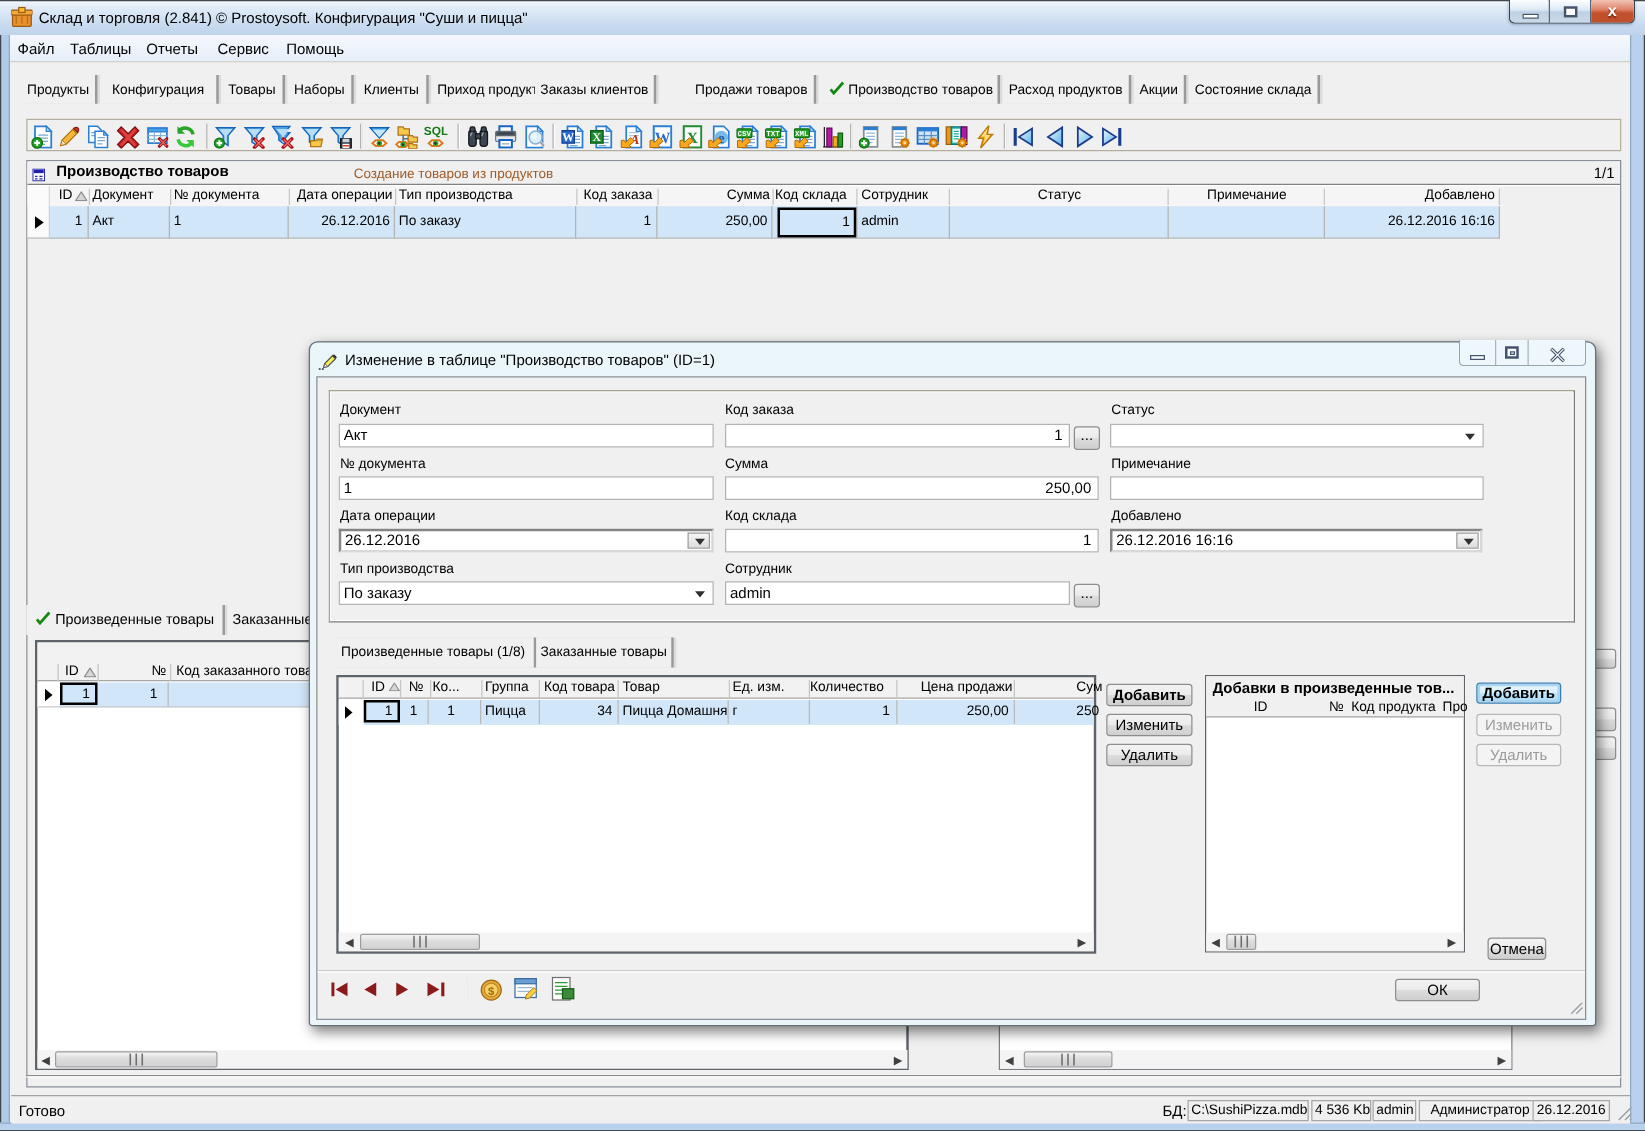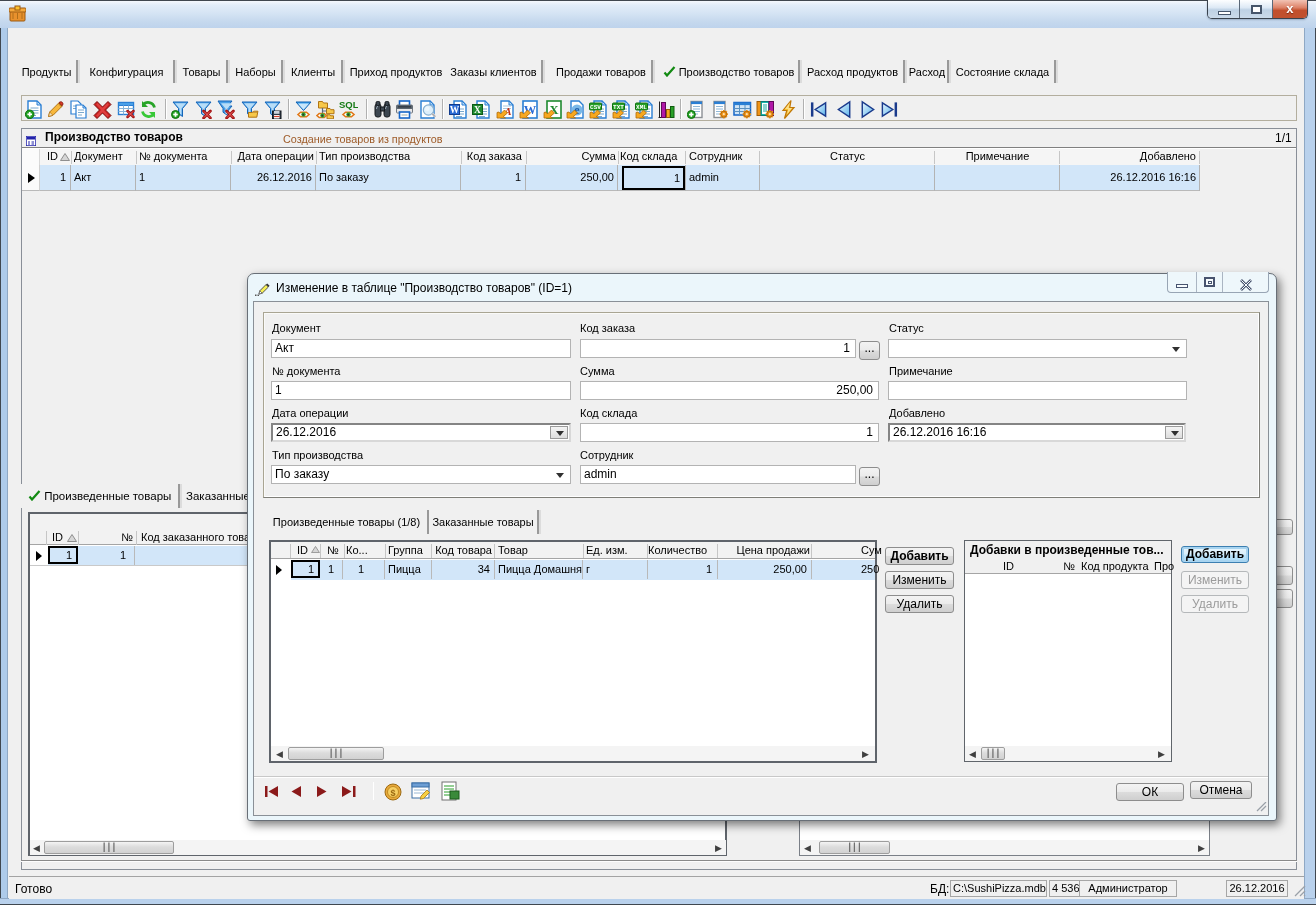--- a/index.html
+++ b/index.html
@@ -53,46 +53,54 @@
   <div class="abs" style="left:9px;top:5px;width:17px;height:17px">
     <svg width="17" height="17" viewBox="0 0 17 17">
         <rect x="1" y="5" width="15" height="11" rx="1" fill="#e8912d" stroke="#9c5a12"></rect>
         <rect x="0" y="3" width="17" height="4" rx="1" fill="#f6a93b" stroke="#9c5a12"></rect>
         <rect x="6" y="1" width="5" height="4" fill="#fbc02d" stroke="#9c5a12"></rect>
         <line x1="4" y1="8" x2="4" y2="14" stroke="#b06f1a"></line>
         <line x1="8.5" y1="8" x2="8.5" y2="14" stroke="#b06f1a"></line>
         <line x1="13" y1="8" x2="13" y2="14" stroke="#b06f1a"></line>
       </svg>
   </div>
+  <div class="abs" style="left:31px;top:7px;font-size:12px;color:#000">Склад и торговля (2.841) © Prostoysoft. Конфигурация "Суши и пицца"</div>
 
   <div class="abs" style="left:1207px;top:0;width:101px;height:19px;border:1px solid #39424d;border-top:none;border-radius:0 0 5px 5px;overflow:hidden;display:flex;box-shadow:0 1px 2px rgba(60,80,110,.35)">
     <div style="width:33px;height:19px;background:linear-gradient(180deg,#fdfeff,#dde9f5 40%,#bed1e4 52%,#ccdbea);border-right:1px solid #5a6878;position:relative">
         <div style="position:absolute;left:10px;top:11px;width:13px;height:4px;background:#fff;border:1px solid #46556a"></div>
       </div>
     <div style="width:33px;height:19px;background:linear-gradient(180deg,#fdfeff,#dde9f5 40%,#bed1e4 52%,#ccdbea);border-right:1px solid #5a6878;position:relative">
         <div style="position:absolute;left:11px;top:5px;width:11px;height:9px;background:#fff;border:2px solid #46556a"></div>
       </div>
     <div style="width:35px;height:19px;background:linear-gradient(180deg,#f2c3b4,#dd8268 40%,#c24f2c 55%,#c0512e);position:relative;color:#fff;font-weight:bold;text-align:center;font-size:13px"><span style="position:relative;top:1px;text-shadow:0 1px 1px #7c2912">x</span></div>
   </div>
 
+  <div class="abs" id="menubar">
+    <span style="left:6px">Файл</span>
+      <span style="left:48px">Таблицы</span>
+      <span style="left:109px">Отчеты</span>
+      <span style="left:166px">Сервис</span>
+      <span style="left:221px">Помощь</span>
+  </div>
 
   <div class="abs" style="left:8px;top:50px;width:1296px;height:45px;background:#f0f0f0"></div>
   <div class="tab" style="left:17px;width:61px">Продукты</div>
   <div class="tab" style="left:80px;width:95px">Конфигурация</div>
   <div class="tab" style="left:177px;width:51px">Товары</div>
   <div class="tab" style="left:230px;width:53px">Наборы</div>
   <div class="tab" style="left:285px;width:58px">Клиенты</div>
   <div class="tab" style="left:345px;width:104px">Приход продуктов</div>
-  <div class="tab" style="left:446px;width:97px">Заказы клиентов</div>
+  <div class="tab" style="left:428px;width:97px">Заказы клиентов</div>
   <div class="tab" style="left:551px;width:102px">Продажи товаров</div>
   <div class="tab" style="left:655px;width:145px;padding-left:4px"><svg width="13" height="11" viewBox="0 0 13 11" style="vertical-align:-1px">
         <path d="M1.5 6.5L4 9.5 11.5 1" fill="none" stroke="#128a12" stroke-width="2.2"></path>
       </svg>&nbsp;Производство товаров</div>
   <div class="tab" style="left:802px;width:103px">Расход продуктов</div>
-  <div class="tab" style="left:907px;width:42px">Расход</div>
+  <div class="tab" style="left:907px;width:42px">Акции</div>
   <div class="tab" style="left:951px;width:105px">Состояние склада</div>
 
   <div class="abs" id="toolbar"></div>
   <div id="icons">
       <svg class="ti" style="left:25px;top:100px;width:19px;height:19px" viewBox="0 0 19 19">
         <path d="M3 1h9l4 4v13H3z" fill="#fff" stroke="#2a7fd4" stroke-width="1.4"></path>
         <path d="M12 1l4 4h-4z" fill="#bcdcf5" stroke="#2a7fd4"></path>
         <g stroke="#7aa8cc">
           <line x1="5.5" y1="8" x2="13.5" y2="8"></line>
           <line x1="5.5" y1="10.5" x2="13.5" y2="10.5"></line>
@@ -583,21 +591,21 @@
     <div class="abs" style="left:21px;top:860px;width:1276px;height:1px;background:#8a8a8a"></div>
     <div class="abs" style="left:21px;top:861px;width:1276px;height:1px;background:#fdfdfd"></div>
   </div>
 
   <div class="abs" id="status">
     <span style="position:absolute;left:6px;top:5px">Готово</span>
     <span style="position:absolute;left:921px;top:5px">БД:</span>
     <div class="sbox" style="left:941px;width:97px">C:\SushiPizza.mdb</div>
     <div class="sbox" style="left:1040px;width:48px">4 536 Kb</div>
     <div class="sbox" style="left:1089px;width:35px">admin</div>
-    <div class="sbox" style="left:1070px;width:98px">Администратор</div>
+    <div class="sbox" style="left:1126px;width:98px">Администратор</div>
     <div class="sbox" style="left:1217px;width:62px">26.12.2016</div>
     <svg style="position:absolute;left:1284px;top:7px" width="13" height="13" viewBox="0 0 13 13">
       <g stroke="#9aa0a8" stroke-width="1.3">
         <line x1="2" y1="12" x2="12" y2="2"></line>
         <line x1="7" y1="12" x2="12" y2="7"></line>
         <line x1="11" y1="12" x2="12" y2="11"></line>
       </g>
     </svg>
   </div>
 
@@ -768,20 +776,20 @@
       <rect x="2" y="1" width="14" height="18" fill="#fff" stroke="#707070"></rect>
       <g stroke="#2a9e2a">
         <line x1="4" y1="5" x2="14" y2="5"></line>
         <line x1="4" y1="8" x2="14" y2="8"></line>
         <line x1="4" y1="11" x2="14" y2="11"></line>
         <line x1="4" y1="14" x2="14" y2="14"></line>
       </g>
       <rect x="10" y="10" width="9" height="8" fill="#3a8a3a" stroke="#1a5a1a"></rect>
     </svg>
     <div class="btn" style="left:1116px;top:783px;width:68px;height:18px;line-height:16px">ОК</div>
-    <div class="btn" style="left:1190px;top:781px;width:62px;height:18px;line-height:16px">Отмена</div>
+    <div class="btn" style="left:1190px;top:750px;width:47px;height:18px;line-height:16px">Отмена</div>
     <svg class="abs" style="left:1256px;top:802px" width="11" height="10" viewBox="0 0 11 10">
       <g stroke="#9aa0a8" stroke-width="1.2">
         <line x1="1" y1="9" x2="10" y2="0"></line>
         <line x1="5" y1="9" x2="10" y2="4"></line>
       </g>
     </svg>
   </div>
 
 </body></html>

